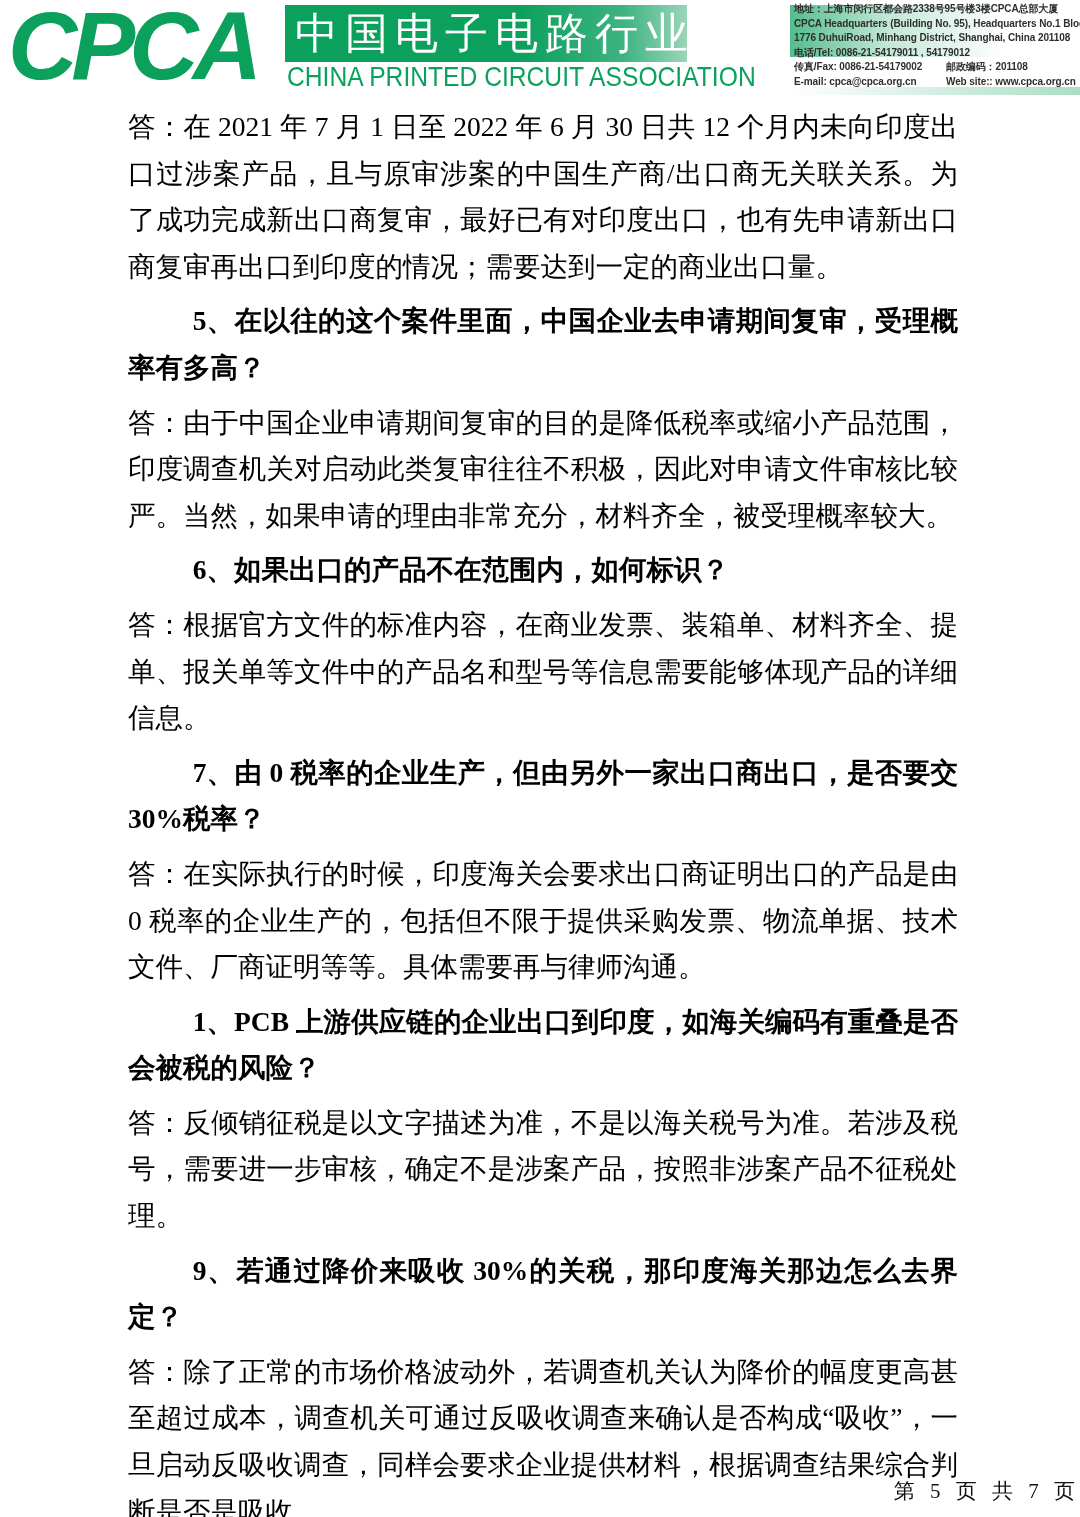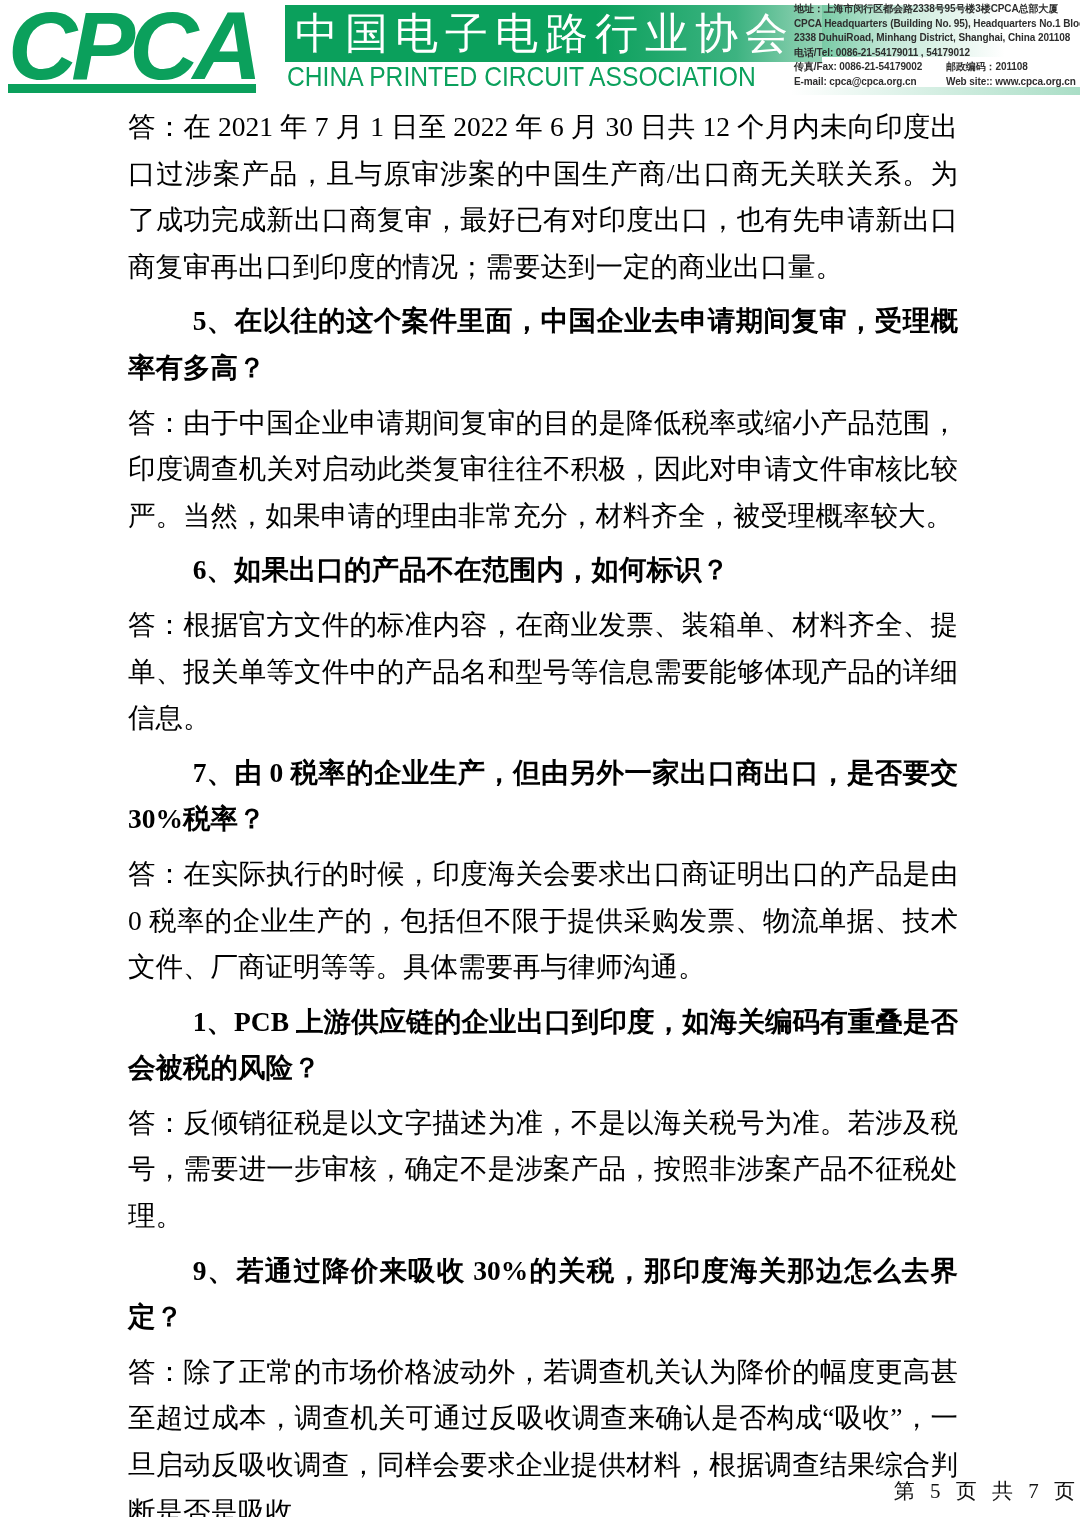--- a/index.html
+++ b/index.html
@@ -20,27 +20,26 @@
     left: 8px;
     top: 0px;
     font-family: "Liberation Sans", sans-serif;
     font-style: italic;
     font-weight: 900;
     font-size: 96px;
     line-height: 92px;
     letter-spacing: -6px;
     color: #0ba05c;
     white-space: nowrap;
-    text-decoration: underline;
   }
   .banner {
     position: absolute;
     left: 285px;
     top: 5px;
-    width: 537px;
+    width: 402px;
     height: 57px;
     padding-left: 10px;
     background: linear-gradient(90deg, #0ba05c 0%, #0ba05c 58%, #3db381 84%, #9ad5b9 100%);
     color: #ffffff;
     font-family: "Liberation Sans", sans-serif;
     font-size: 43px;
     line-height: 57px;
     letter-spacing: 7px;
     white-space: nowrap;
     z-index: 1;
@@ -129,21 +128,21 @@
 
   <div>
     <div class="banner-tail"></div>
     <div class="logo">CPCA</div>
     <div class="banner">中国电子电路行业协会</div>
     <div class="title-en">CHINA PRINTED CIRCUIT ASSOCIATION</div>
 
     <div class="contact">
       <div>地址：上海市闵行区都会路2338号95号楼3楼CPCA总部大厦</div>
       <div>CPCA Headquarters (Building No. 95), Headquarters No.1 Block,</div>
-      <div>2338 DuhuiRoad, Minhang District, Shanghai, China 201108</div>
+      <div>1776 DuhuiRoad, Minhang District, Shanghai, China 201108</div>
       <div>电话/Tel:  0086-21-54179011 , 54179012</div>
       <div class="contact-row">
         <span class="contact-col-left">传真/Fax: 0086-21-54179002</span>
         <span>邮政编码：201108</span>
       </div>
       <div class="contact-row">
         <span class="contact-col-left">E-mail:  cpca@cpca.org.cn</span>
         <span>Web site::  www.cpca.org.cn</span>
       </div>
     </div>

